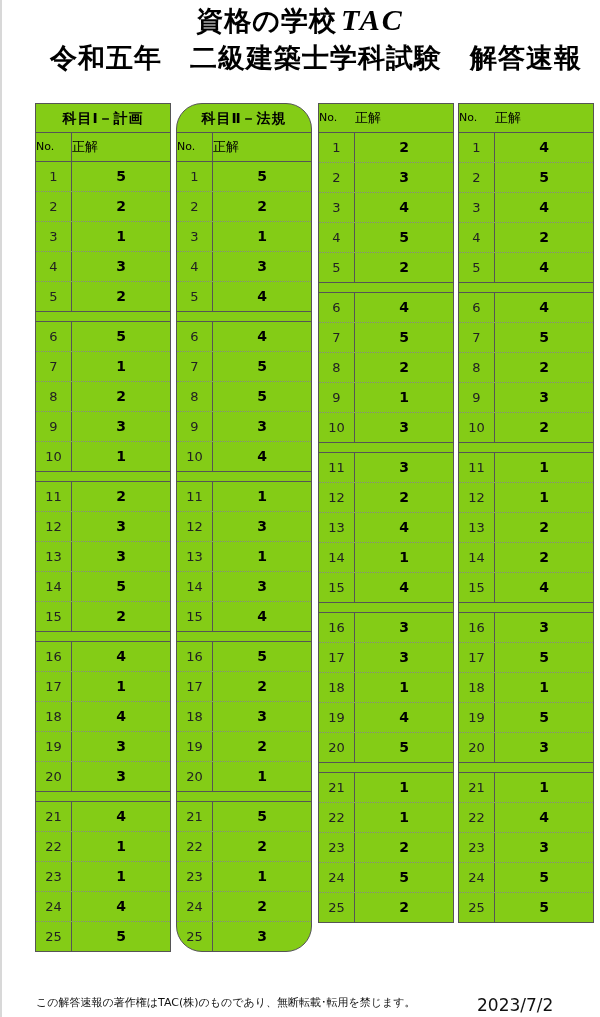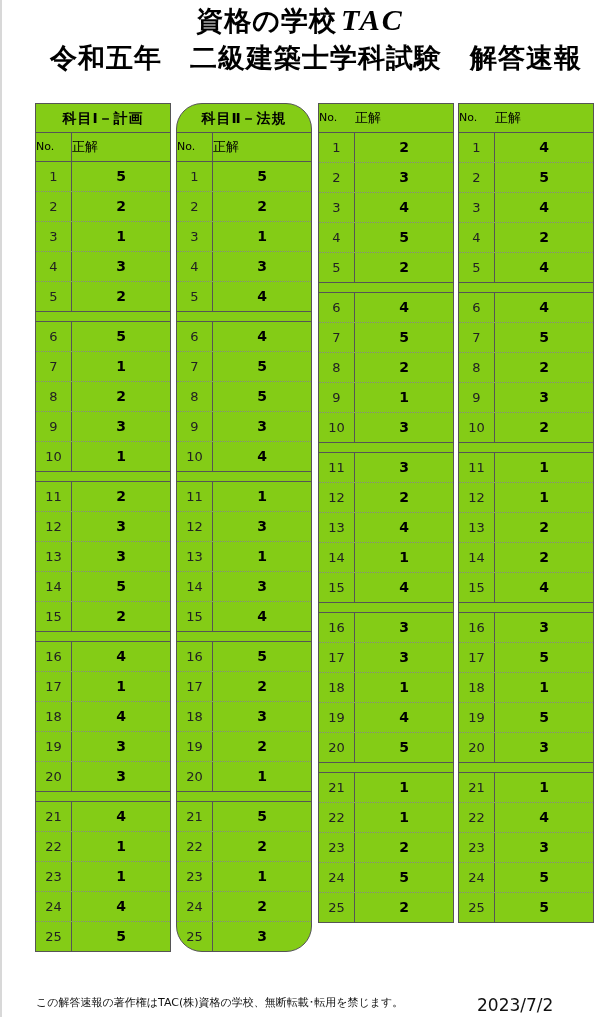--- a/index.html
+++ b/index.html
@@ -527,14 +527,14 @@
           <div class="c-ans">5</div>
         </div>
         <div class="row">
           <div class="c-no">25</div>
           <div class="c-ans">5</div>
         </div>
       </div>
     </div>
   </div>
 
-<div class="footer-note">この解答速報の著作権はTAC(株)資格の学校、無断転載･転用を禁じます。</div>
+<div class="footer-note">この解答速報の著作権はTAC(株)のものであり、無断転載･転用を禁じます。</div>
 <div class="footer-time">2023/7/2  19:55現在</div>
 
 </body></html>

